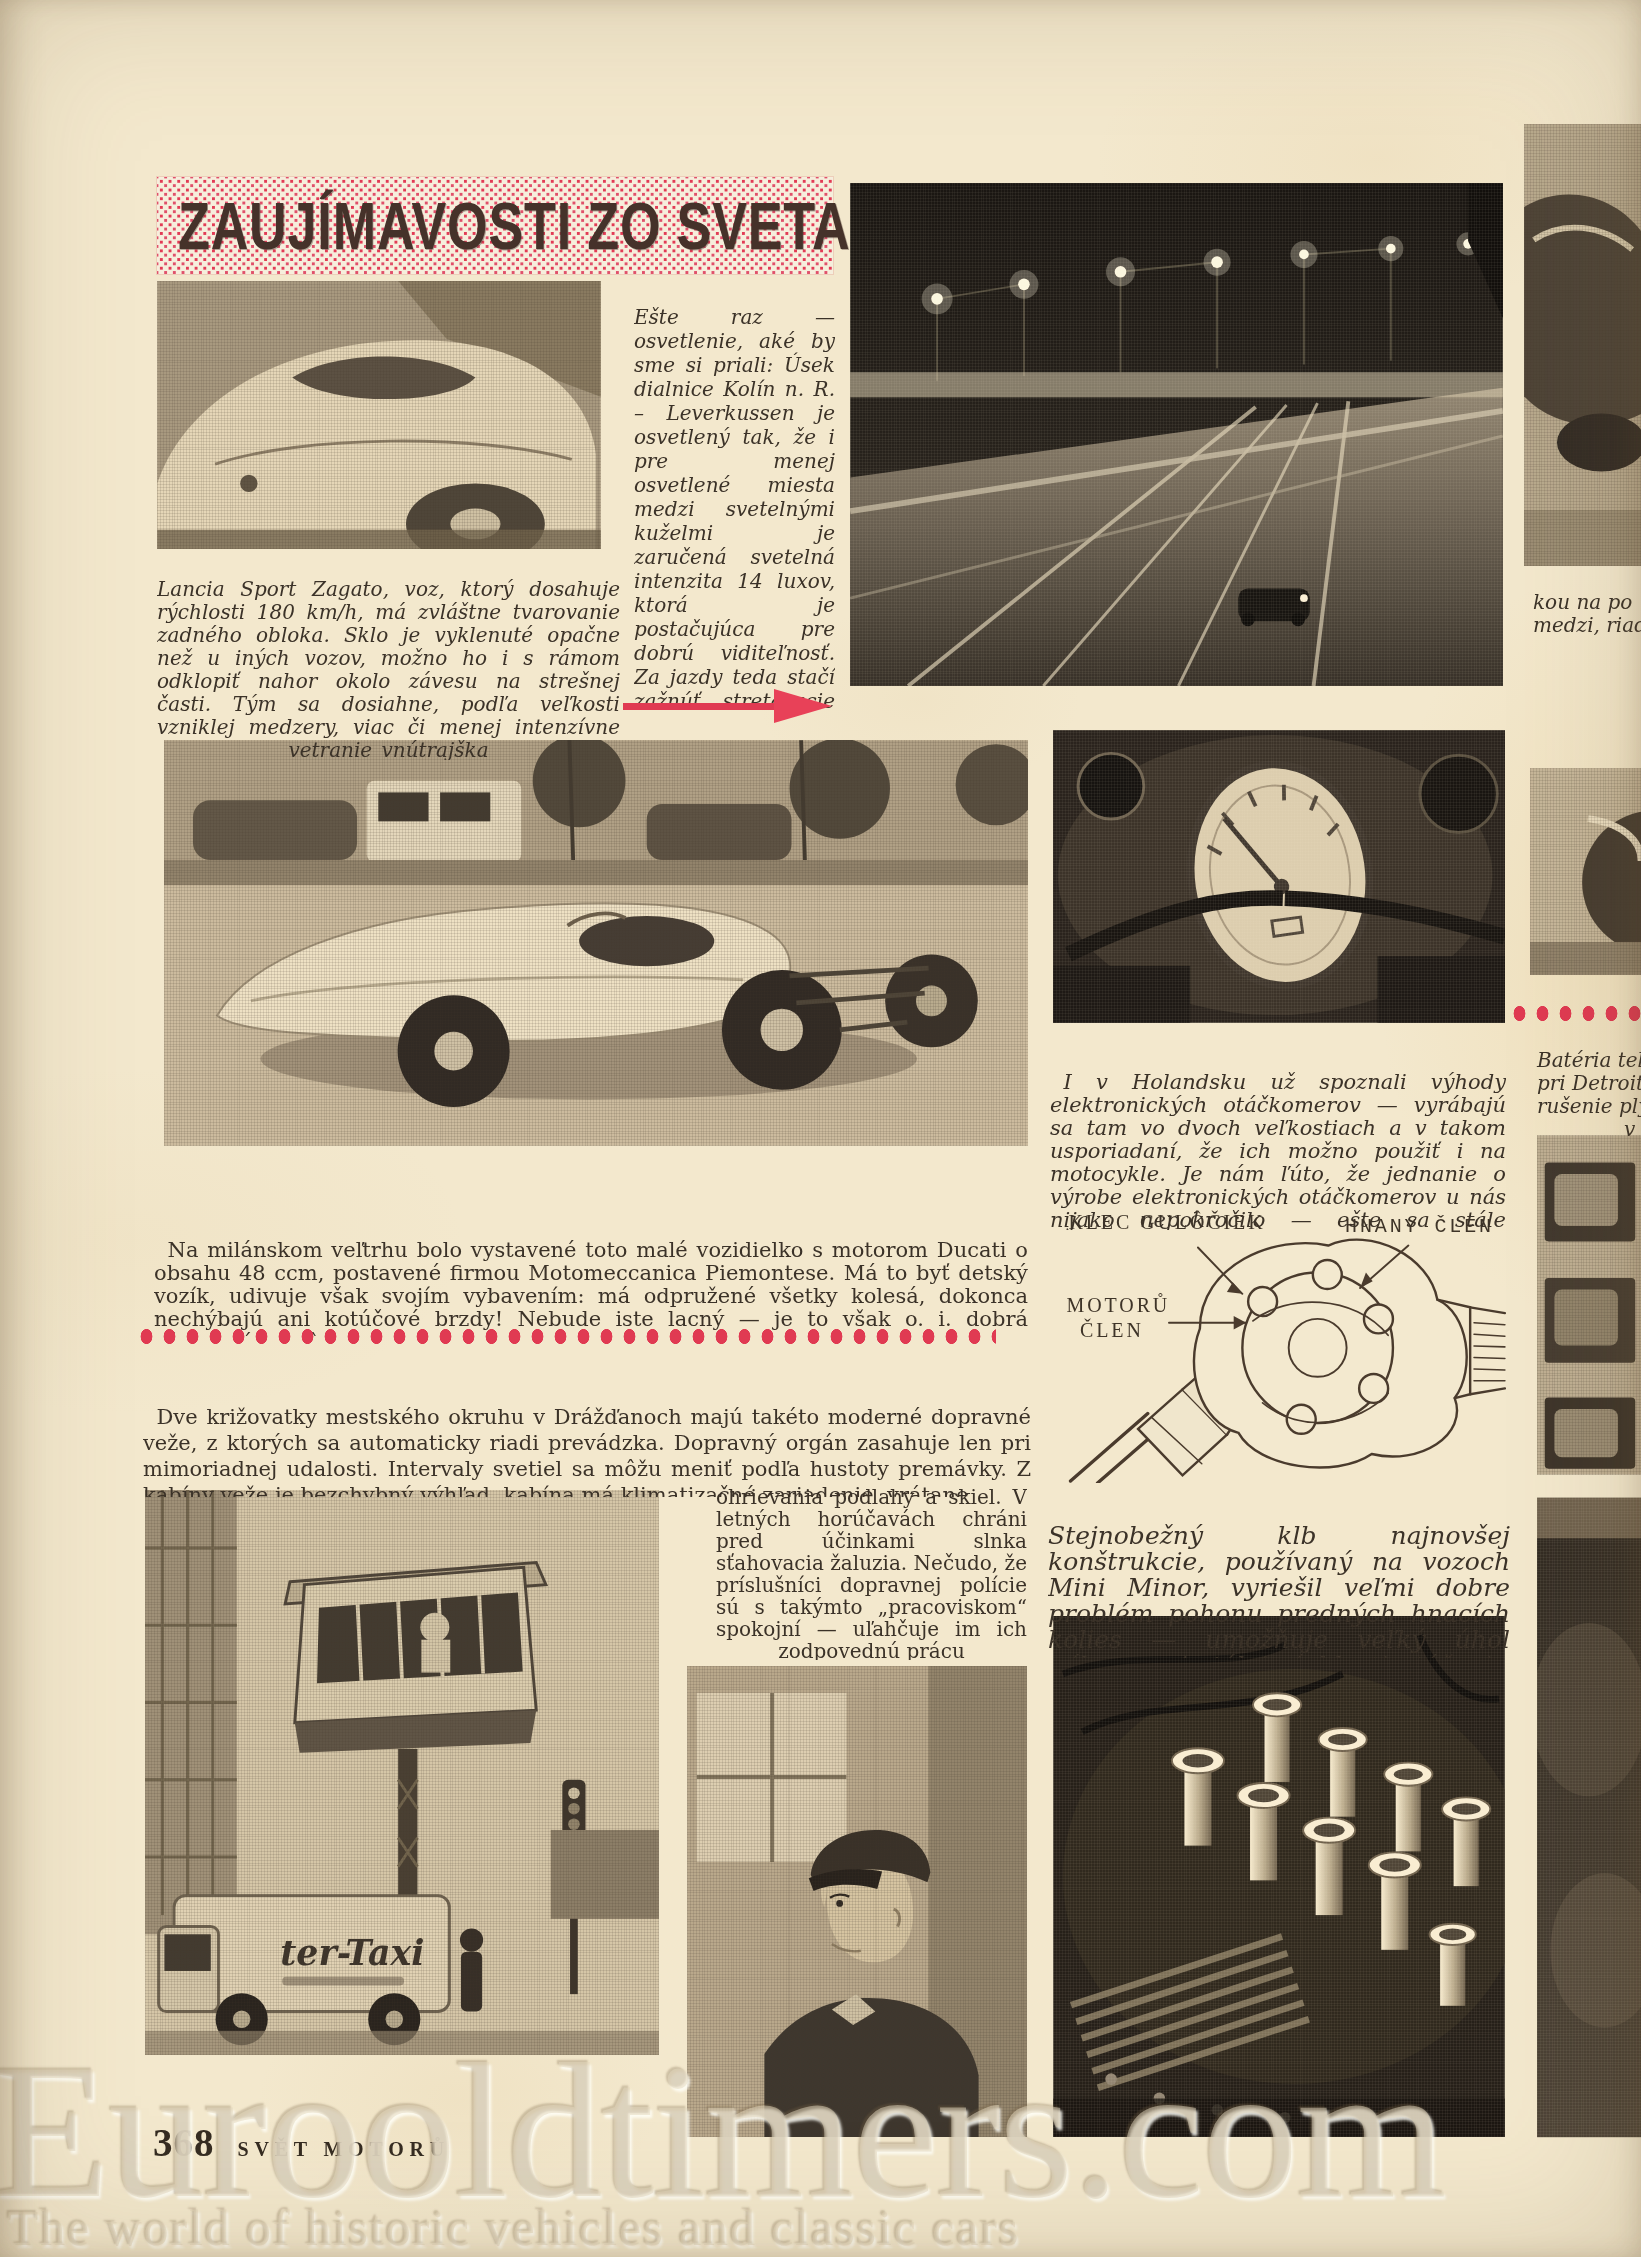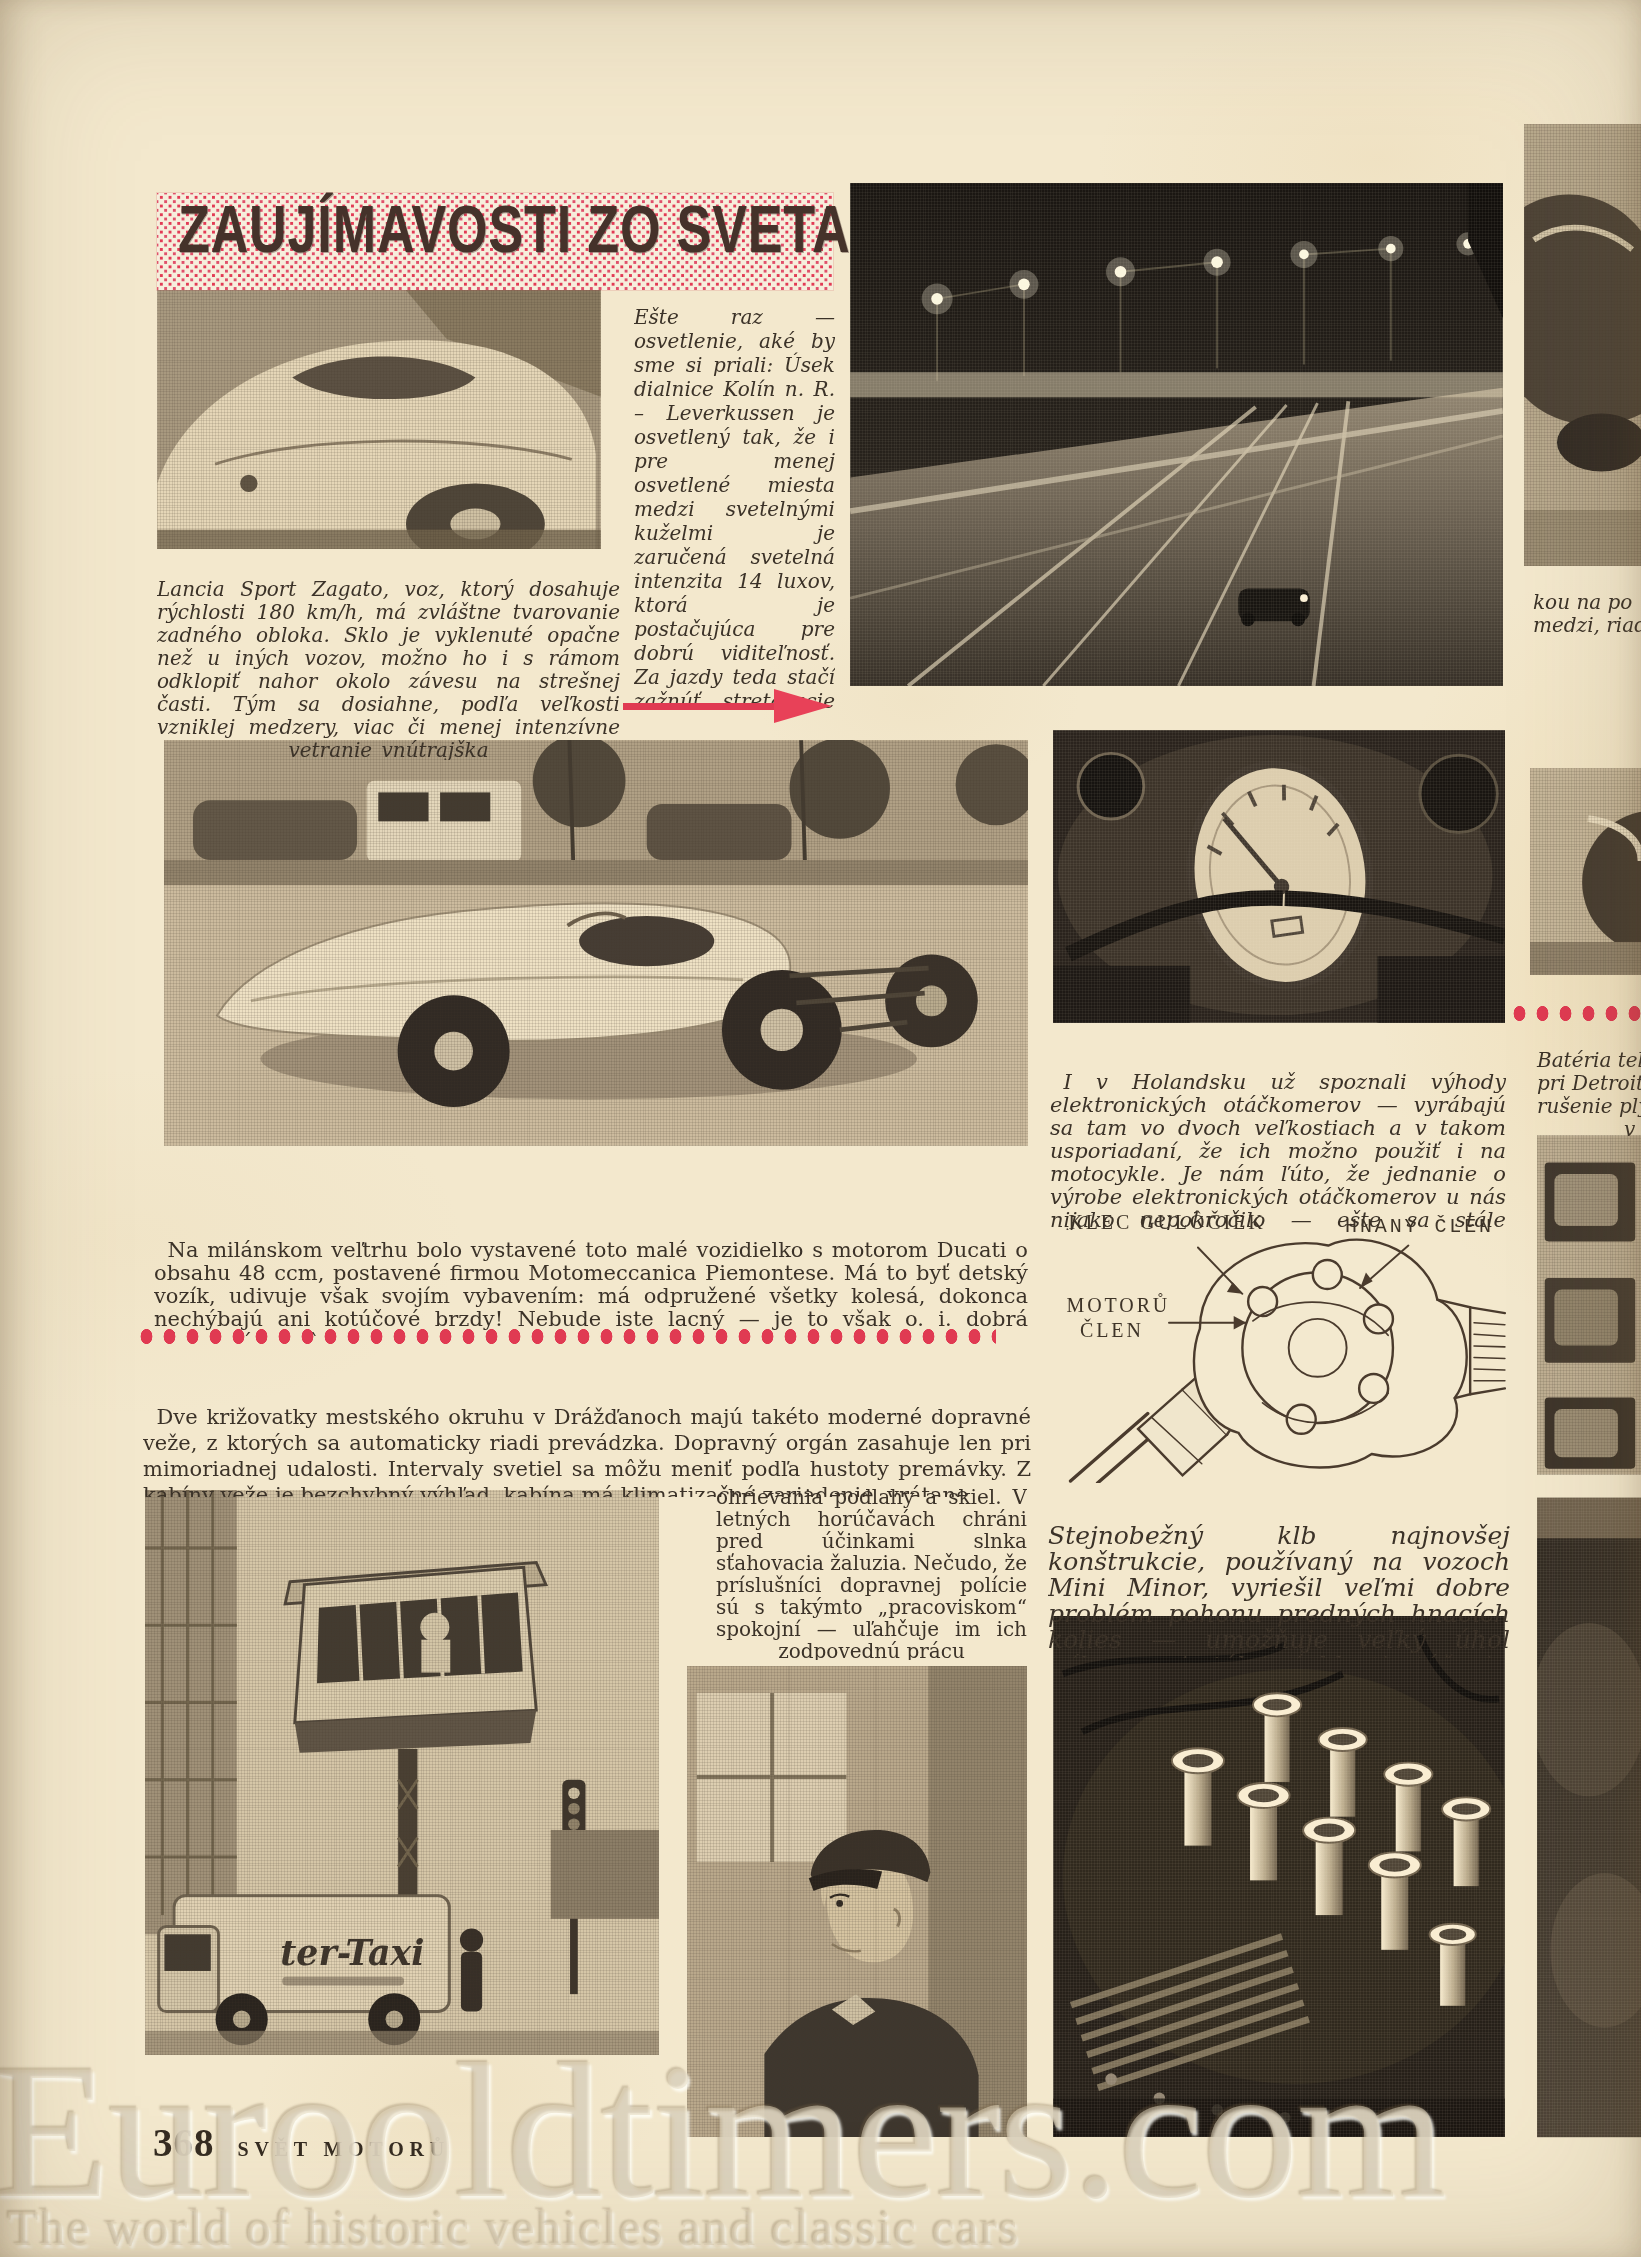--- a/index.html
+++ b/index.html
@@ -12,21 +12,21 @@
       radial-gradient(406px 212px at 84% 7%, rgba(214,180,120,.12), transparent 70%),
       radial-gradient(309px 541px at 97% 42%, rgba(222,186,112,.16), transparent 70%),
       radial-gradient(290px 174px at 28% 93%, rgba(212,182,126,.12), transparent 70%),
       radial-gradient(232px 135px at 56% 31%, rgba(216,190,140,.10), transparent 70%),
       radial-gradient(483px 251px at 8% 55%, rgba(210,184,130,.08), transparent 70%);}
   
   .title-band{position:absolute;left:157px;top:177px;width:676px;height:97px;z-index:5;
       background-image:radial-gradient(1.9px 2.3px at 50% 50%, #e23b55 70%, rgba(226,59,85,0) 75%),
                        radial-gradient(1.9px 2.3px at 50% 50%, #e0506a 70%, rgba(226,59,85,0) 75%);
       background-size:8.7px 8.7px, 8.7px 8.7px;background-position:0 0, 4.3px 4.3px;background-color:#f6eedc;
-      display:flex;align-items:flex-start;box-shadow:0 0 0 1px rgba(210,60,80,.15);margin-top:16px;}
+      display:flex;align-items:center;box-shadow:0 0 0 1px rgba(210,60,80,.15);}
   .title-text{font-family:"Liberation Sans",sans-serif;font-weight:bold;font-size:62px;
       color:#45322a;white-space:nowrap;transform:scaleX(.84) scaleY(1.08);transform-origin:left center;
       letter-spacing:1px;margin-left:21px;text-shadow:1px 1px 0 rgba(69,50,42,.4);}
   
   .photo{position:absolute;z-index:3;overflow:hidden;filter:sepia(.16) contrast(.97);}
   .photo svg{display:block;}
   .ht{position:absolute;inset:0;pointer-events:none;background-image:
       repeating-linear-gradient(0deg, rgba(62,50,38,.13) 0 1px, transparent 1px 2.9px),
       repeating-linear-gradient(90deg, rgba(62,50,38,.13) 0 1px, transparent 1px 2.9px);}
   .ht-dark{position:absolute;inset:0;pointer-events:none;background-image:

